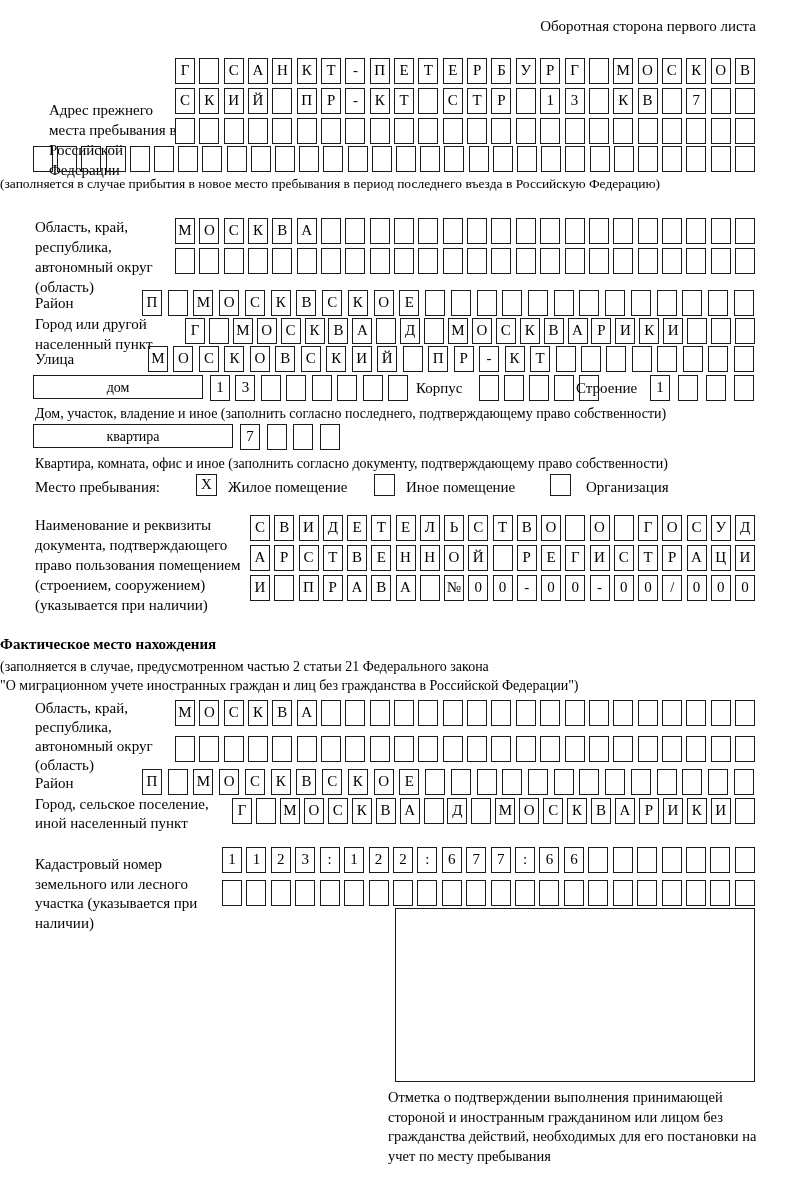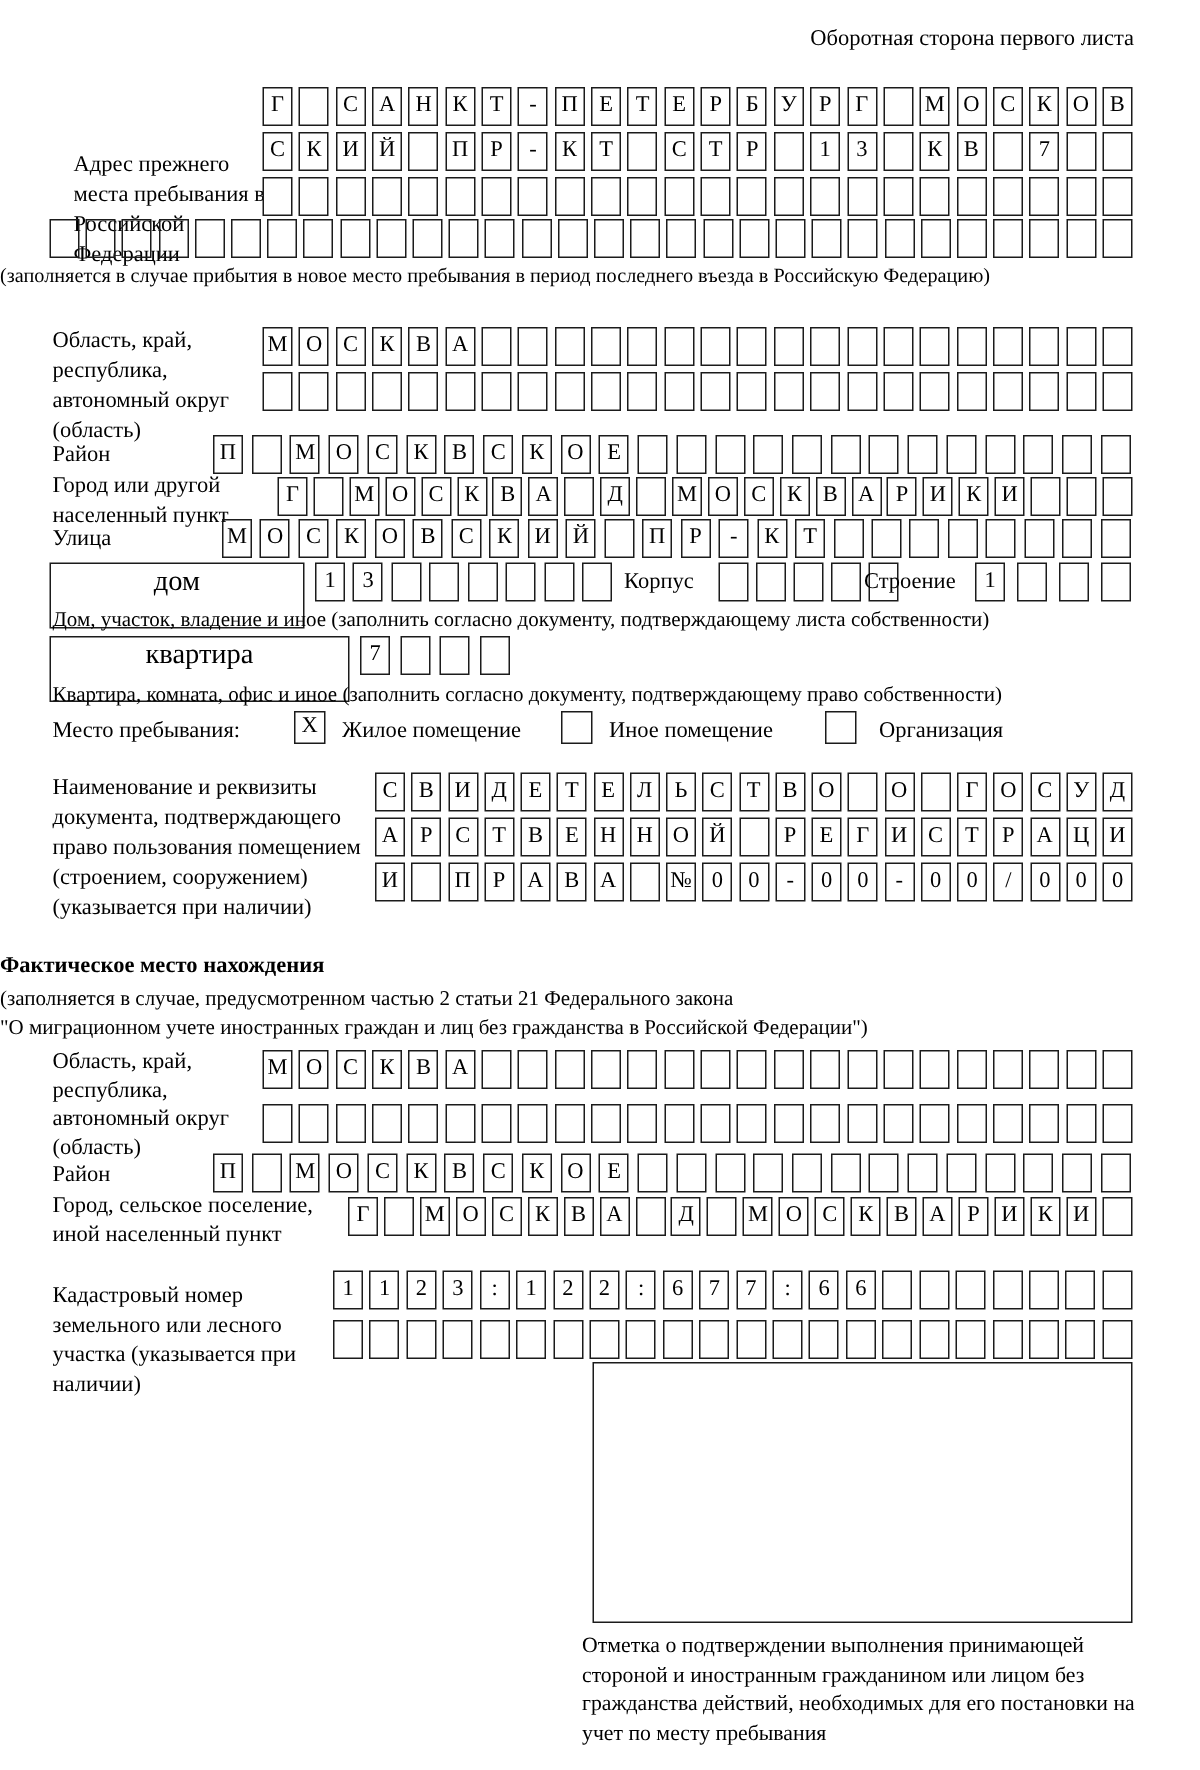--- a/index.html
+++ b/index.html
@@ -13,23 +13,23 @@
   .note  { font-size:13.5px; line-height:17px; }
   .center { text-align:left; }
   .bold { font-weight:bold; }
   .cells { position:absolute; display:flex; justify-content:space-between; }
   .cell {
     width:20px; height:26px; box-sizing:border-box;
     border:1.6px solid #1b1b1b; text-align:center;
     font-size:15px; line-height:23px; flex:0 0 auto;
   }
   .wbox {
-    position:absolute; height:44px; box-sizing:border-box;
+    position:absolute; height:24px; box-sizing:border-box;
     border:1.4px solid #1b1b1b; text-align:center;
-    font-size:19px; line-height:23px;
+    font-size:14px; line-height:23px;
   }
   .cb {
     position:absolute; width:21px; height:22px; box-sizing:border-box;
     border:1.6px solid #1b1b1b; text-align:center;
     font-size:15px; line-height:19px;
   }
   .bigbox { position:absolute; border:1.6px solid #1b1b1b; box-sizing:border-box; }
 </style>
 </head>
 <body>
@@ -309,21 +309,21 @@
       <span class="cell"></span>
       <span class="cell"></span>
     </div>
   <div class="abs label" style="left:576px; top:378px;">Строение</div>
   <div class="cells" style="left:650px; top:375px; width:104px;">
       <span class="cell">1</span>
       <span class="cell"></span>
       <span class="cell"></span>
       <span class="cell"></span>
     </div>
-  <div class="abs label" style="left:35px; top:404px; width:740px; font-size:14px;">Дом, участок, владение и иное (заполнить согласно документу, подтверждающему листа собственности)</div>
+  <div class="abs label" style="left:35px; top:404px; width:740px; font-size:14px;">Дом, участок, владение и иное (заполнить согласно последнего, подтверждающему право собственности)</div>
 
   <div class="wbox" style="left:33px; top:424px; width:200px;">квартира</div>
   <div class="cells" style="left:240px; top:424px; width:100px;">
       <span class="cell">7</span>
       <span class="cell"></span>
       <span class="cell"></span>
       <span class="cell"></span>
     </div>
   <div class="abs label" style="left:35px; top:454px; width:740px; font-size:14px;">Квартира, комната, офис и иное (заполнить согласно документу, подтверждающему право собственности)</div>
 

